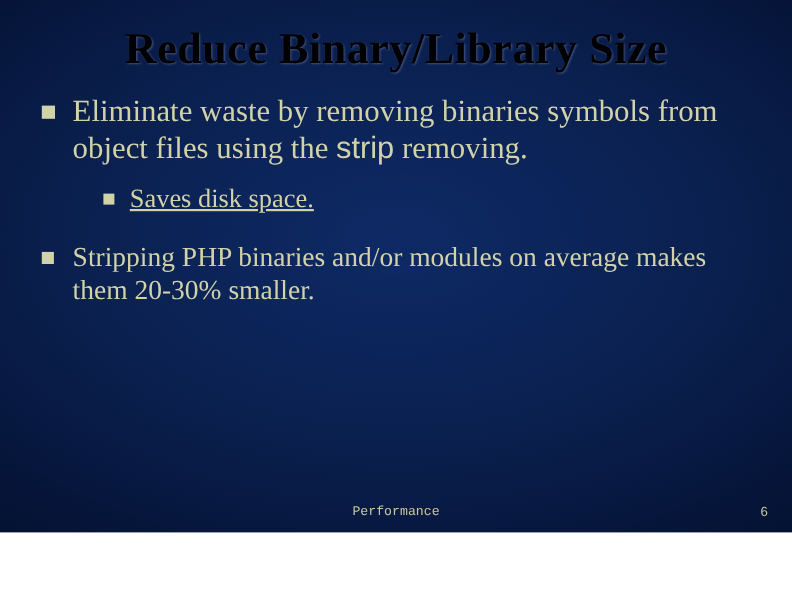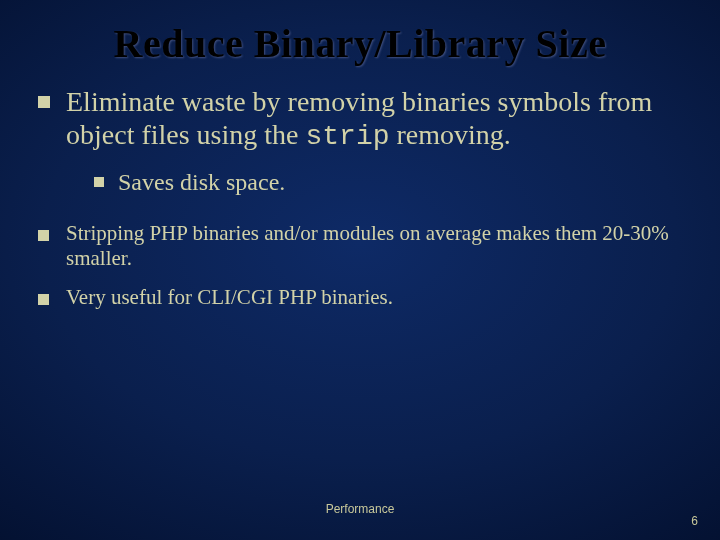--- a/index.html
+++ b/index.html
@@ -4,21 +4,21 @@
 <style>
   html, body {
     margin: 0;
     padding: 0;
     width: 720px;
     height: 540px;
     overflow: hidden;
   }
   .slide {
     width: 720px;
-    height: 540px;
+    height: 484px;
     background: radial-gradient(ellipse 110% 100% at 50% 45%, #0e2a66 0%, #0a1f4d 40%, #041233 70%, #010618 100%);
     position: relative;
     font-family: "Times New Roman", Times, serif;
     color: #d2d2a8;
     box-sizing: border-box;
   }
   .title {
     text-align: center;
     font-size: 40px;
     font-weight: bold;
@@ -47,58 +47,59 @@
   .lvl1 > li::before {
     content: "";
     position: absolute;
     left: 8px;
     top: 11px;
     width: 12px;
     height: 12px;
     background: #d2d2a8;
   }
   .lvl1 li.smaller {
-    font-size: 21px;
+    font-size: 25px;
   }
   .lvl1 li.smaller::before {
     top: 9px;
     width: 11px;
     height: 11px;
   }
   .lvl2 {
     margin-top: 14px;
     margin-left: 22px;
     margin-bottom: 24px;
+    text-decoration: underline;
   }
   .lvl2 > li {
     position: relative;
     padding-left: 30px;
     font-size: 24px;
     line-height: 1.25;
     margin-bottom: 2px;
   }
   .lvl2 > li::before {
     content: "";
     position: absolute;
     left: 6px;
     top: 10px;
     width: 10px;
     height: 10px;
     background: #d2d2a8;
   }
   .mono {
-    font-family: Liberation Mono, monospace;
+    font-family: Liberation Sans, sans-serif;
   }
   .footer-center {
     position: absolute;
-    bottom: 24px;
+    bottom: 12px;
     left: 0;
     width: 100%;
     text-align: center;
-    font-family: Liberation Sans, sans-serif;
+    font-family: Liberation Mono, monospace;
     font-size: 12px;
     color: #c8c89a;
   }
   .footer-right {
     position: absolute;
     bottom: 12px;
     right: 22px;
     font-family: Arial, Helvetica, sans-serif;
     font-size: 12px;
     color: #c8c89a;
@@ -113,20 +114,19 @@
 
   <div class="content">
     <ul class="lvl1">
       <li>
         <span>Eliminate waste by removing binaries symbols from object files using the </span><span class="mono">strip</span><span> removing.</span>
         <ul class="lvl2">
           <li>Saves disk space.</li>
         </ul>
       </li>
       <li class="smaller">Stripping PHP binaries and/or modules on average makes them 20-30% smaller.</li>
-      <li class="smaller">Very useful for CLI/CGI PHP binaries.</li>
     </ul>
   </div>
 
   <div class="footer-center">Performance</div>
   <div class="footer-right">6</div>
 
 </div>
 
 </body></html>

